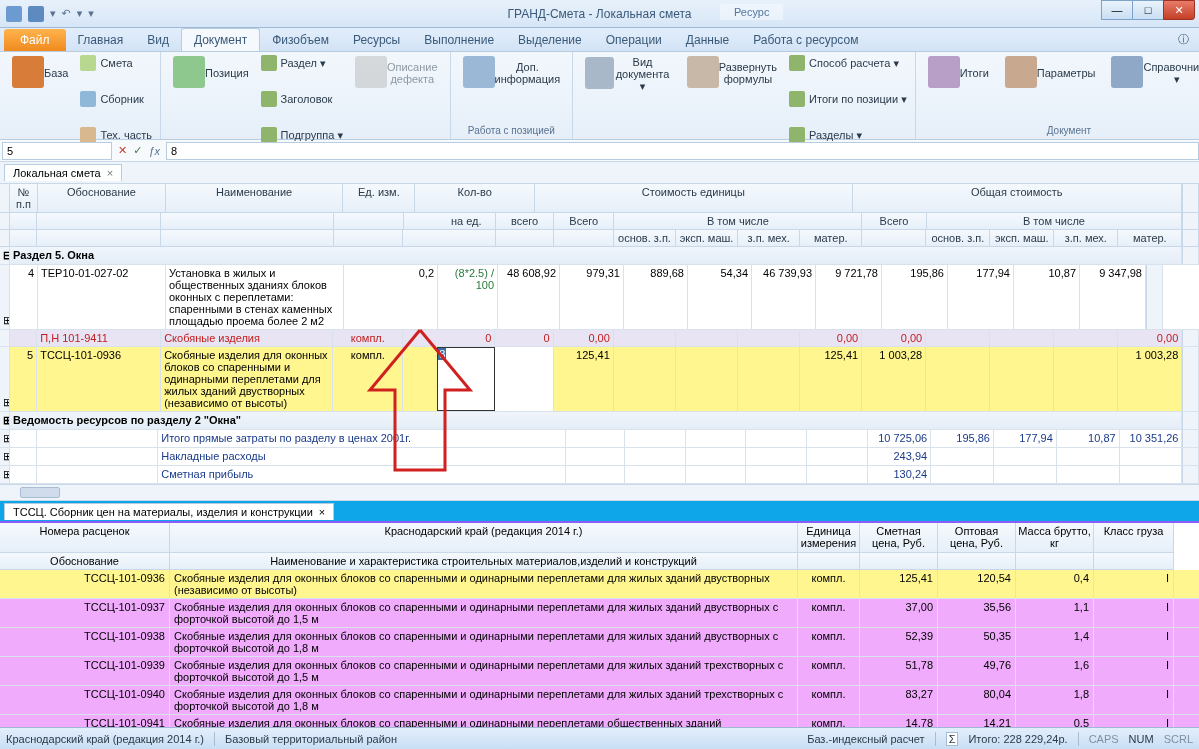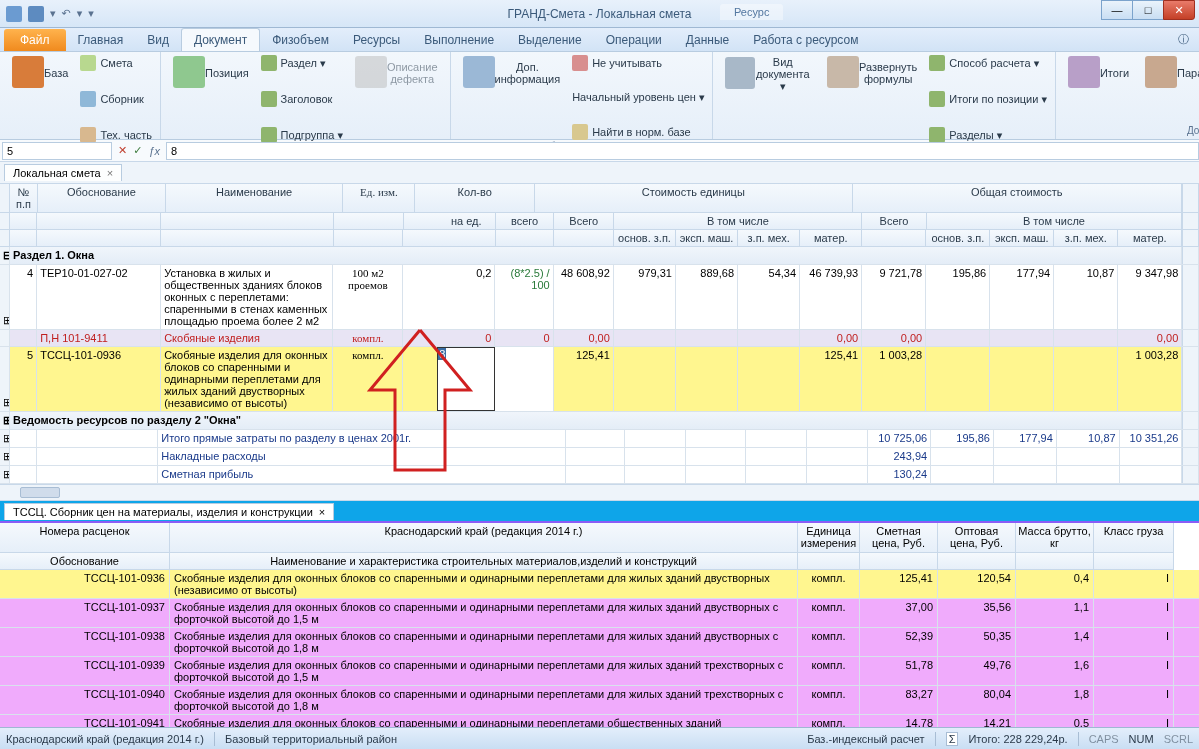--- a/index.html
+++ b/index.html
@@ -62,21 +62,21 @@
 .gc.c { text-align: center; }
 .gc.red { color: #c02020; }
 .gc.green { color: #2a7a3a; }
 .gc.blue { color: #1a3a8a; }
 
 
 .c-exp { width: 10px; background: #eef4fa; }
 .c-num { width: 28px; }
 .c-obo { width: 128px; }
 .c-naim { width: 178px; }
-.c-ed { width: 72px; font-family: Liberation Serif, serif; }
+.c-ed { width: 72px; }
 .c-kolu { width: 60px; margin-left: 34px; }
 .c-kolv { width: 60px; }
 .c-vsego1 { width: 62px; }
 .c-osn1 { width: 64px; }
 .c-eksp1 { width: 64px; }
 .c-zpm1 { width: 64px; }
 .c-mat1 { width: 64px; }
 .c-vsego2 { width: 66px; }
 .c-osn2 { width: 66px; }
 .c-eksp2 { width: 66px; }
@@ -203,33 +203,20 @@
     </div>
     <div class="label">Вставка строки</div>
   </div>
   <div class="rgroup">
     <div class="body">
       <div class="rbtn">
           <div class="ico" style="background:#9bb8d6"></div>
           <div class="txt" style="white-space:pre-line">Доп.
 информация</div>
         </div>
-      <div class="rcol">
-        <div class="rsmall">
-            <div class="ico" style="background:#d88f8f"></div>
-            <span>Не учитывать</span>
-          </div>
-        <div class="rsmall">
-            <span>Начальный уровень цен ▾</span>
-          </div>
-        <div class="rsmall">
-            <div class="ico" style="background:#d8c88f"></div>
-            <span>Найти в норм. базе</span>
-          </div>
-      </div>
     </div>
     <div class="label">Работа с позицией</div>
   </div>
   <div class="rgroup">
     <div class="body">
       <div class="rbtn">
           <div class="ico" style="background:#a8b8c8"></div>
           <div class="txt" style="white-space:pre-line">Вид
 документа ▾</div>
         </div>
@@ -335,32 +322,31 @@
     <div class="gh c-vsego2"></div>
     <div class="gh c-osn2">основ. з.п.</div>
     <div class="gh c-eksp2">эксп. маш.</div>
     <div class="gh c-zpm2">з.п. мех.</div>
     <div class="gh c-mat2">матер.</div>
     <div class="gh c-scroll"></div>
   </div>
 
   <div class="grow section">
     <div class="gc c-exp">⊟</div>
-    <div class="gc" style="flex:1">Раздел 1. Окна</div>
+    <div class="gc" style="flex:1">Раздел 5. Окна</div>
     <div class="gc c-scroll"></div>
   </div>
 
   <div class="grow">
     <div class="gc c-exp" style="display:flex;align-items:flex-end">
         <span>⊞</span>
       </div>
     <div class="gc c-num r">4</div>
     <div class="gc c-obo">ТЕР10-01-027-02</div>
     <div class="gc c-naim">Установка в жилых и общественных зданиях блоков оконных с переплетами: спаренными в стенах каменных площадью проема более 2 м2</div>
-    <div class="gc c-ed c">100 м2 проемов</div>
     <div class="gc c-kolu r">0,2</div>
     <div class="gc c-kolv r green">(8*2.5) / 100</div>
     <div class="gc c-vsego1 r">48 608,92</div>
     <div class="gc c-osn1 r">979,31</div>
     <div class="gc c-eksp1 r">889,68</div>
     <div class="gc c-zpm1 r">54,34</div>
     <div class="gc c-mat1 r">46 739,93</div>
     <div class="gc c-vsego2 r">9 721,78</div>
     <div class="gc c-osn2 r">195,86</div>
     <div class="gc c-eksp2 r">177,94</div>

